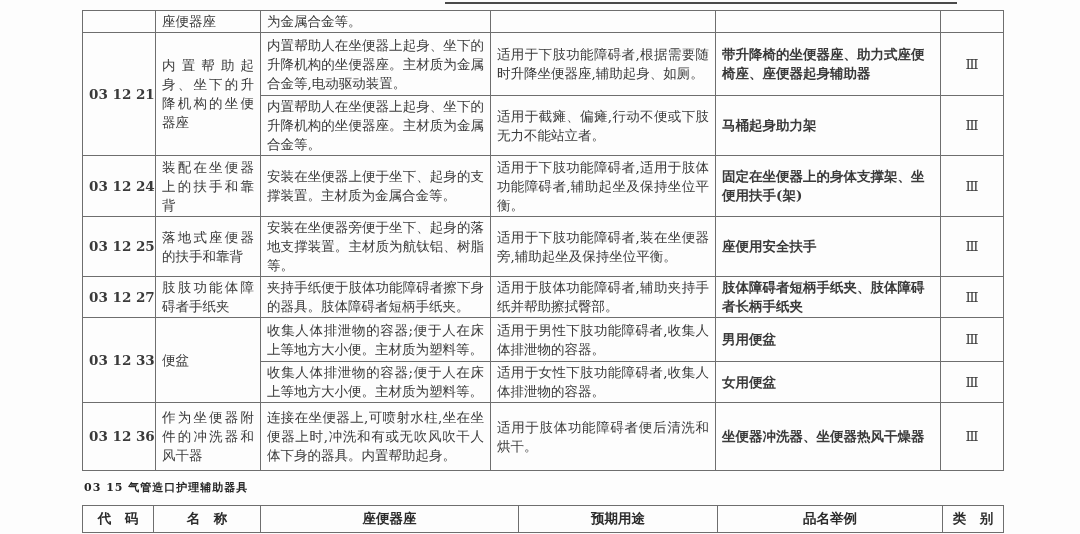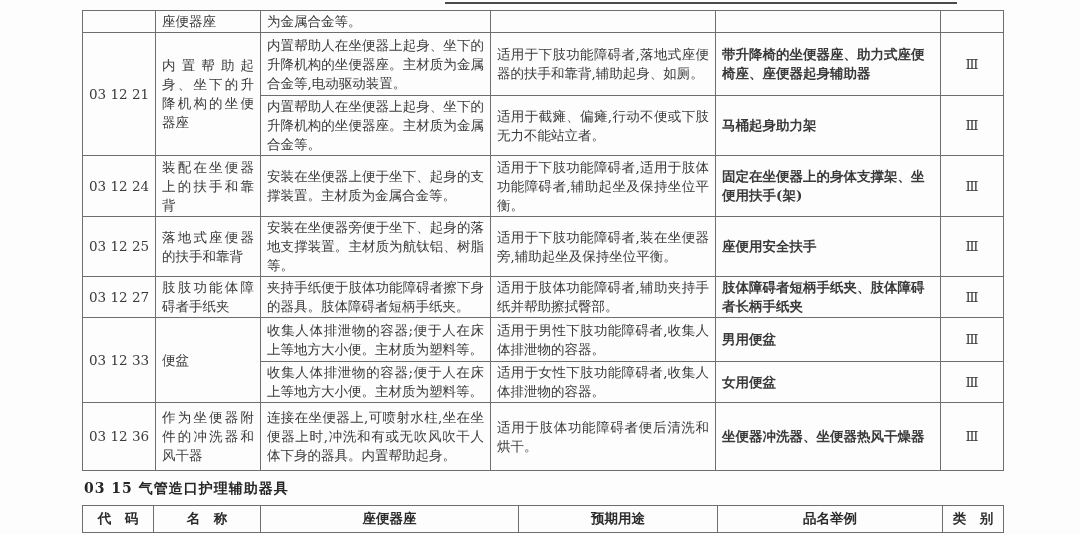--- a/index.html
+++ b/index.html
@@ -18,29 +18,29 @@
   table{border-collapse:collapse;table-layout:fixed;}
   .main-table{position:absolute;left:82px;top:10px;width:921px;}
   .main-table td{
     border:1px solid #6e6e6e;
     font-size:13.5px;
     line-height:19px;
     vertical-align:middle;
     padding:1px 6px;
     overflow:hidden;
   }
-  .code-cell{text-align:center;font-size:13px;white-space:nowrap;padding:1px 2px;}
+  .code-cell{text-align:center;font-size:13px;white-space:nowrap;padding:1px 2px;font-weight:bold;}
   .name-cell{text-align:justify;text-justify:inter-ideograph;padding:1px 8px;}
   .desc-cell,.use-cell{text-align:justify;text-justify:inter-ideograph;}
   .examples-cell{text-align:left;font-weight:bold;}
   .category-cell{text-align:center;font-size:14px;padding:1px 2px;}
 
   .section-heading{
     position:absolute;left:84px;top:480px;
-    font-size:14px;font-weight:bold;color:#262626;letter-spacing:1px;
+    font-size:11px;font-weight:bold;color:#262626;letter-spacing:1px;
   }
 
   .header-table{position:absolute;left:82px;top:505px;width:921px;}
   .header-table th{
     border:1px solid #6e6e6e;
     font-size:13.5px;font-weight:bold;color:#2c2c2c;
     text-align:center;vertical-align:middle;
     padding:2px 2px;height:22px;overflow:hidden;white-space:nowrap;
   }
 </style>
@@ -66,21 +66,21 @@
         <td class="name-cell">座便器座</td>
         <td class="desc-cell">为金属合金等。</td>
         <td class="use-cell"></td>
         <td class="examples-cell"></td>
         <td class="category-cell"></td>
       </tr>
       <tr style="height:63px">
         <td class="code-cell" rowspan="2">03 12 21</td>
         <td class="name-cell" rowspan="2">内置帮助起身、坐下的升降机构的坐便器座</td>
         <td class="desc-cell">内置帮助人在坐便器上起身、坐下的升降机构的坐便器座。主材质为金属合金等,电动驱动装置。</td>
-        <td class="use-cell">适用于下肢功能障碍者,落地式座便器的扶手和靠背,辅助起身、如厕。</td>
+        <td class="use-cell">适用于下肢功能障碍者,根据需要随时升降坐便器座,辅助起身、如厕。</td>
         <td class="examples-cell">带升降椅的坐便器座、助力式座便椅座、座便器起身辅助器</td>
         <td class="category-cell">Ⅲ</td>
       </tr>
       <tr style="height:57px">
         <td class="desc-cell">内置帮助人在坐便器上起身、坐下的升降机构的坐便器座。主材质为金属合金等。</td>
         <td class="use-cell">适用于截瘫、偏瘫,行动不便或下肢无力不能站立者。</td>
         <td class="examples-cell">马桶起身助力架</td>
         <td class="category-cell">Ⅲ</td>
       </tr>
       <tr style="height:61px">

